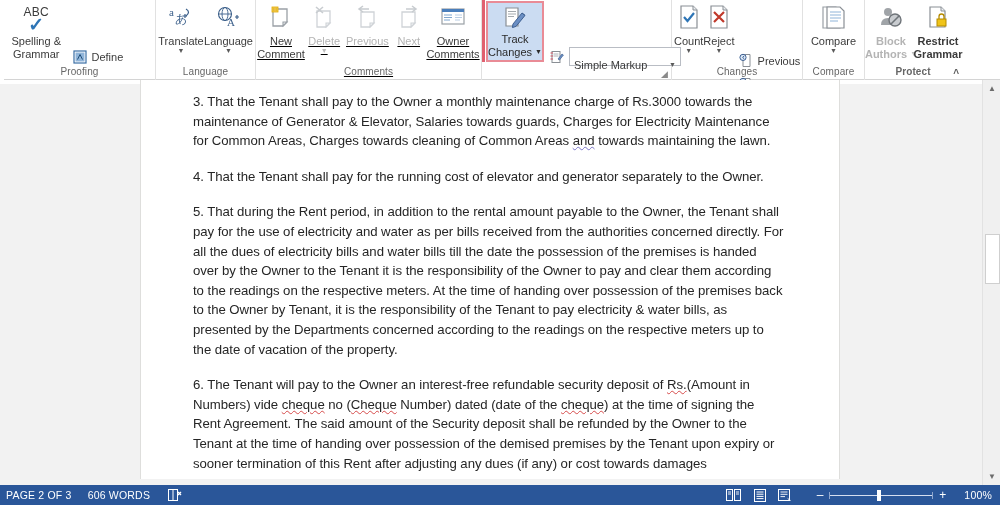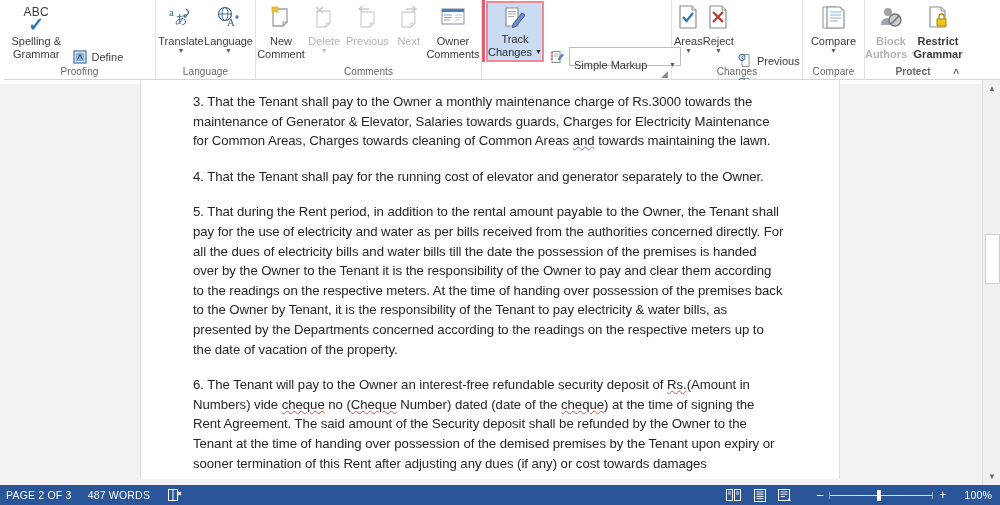--- a/index.html
+++ b/index.html
@@ -111,21 +111,21 @@
   }
   .abcmark { font-size: 12px; color: #3b3b3b; letter-spacing: .3px; }
   .chk {
     display:block; color:#2e75b6; font-size:19px; line-height:14px;
     margin-top:-1px; font-weight: bold;
   }
 
   
   #grp-language { width: 100px; }
   
-  #grp-comments { width: 226px; }
+  #grp-comments { width: 226px; text-decoration: underline; }
   
   #grp-tracking { width: 190px; }
   
   #grp-changes { width: 131px; }
   
   #grp-compare { width: 62px; }
   
   #grp-protect { width: 96px; font-weight: bold; }
 
   
@@ -491,21 +491,21 @@
       <div class="rb-group" id="grp-changes">
         <div class="rb-body">
           <div class="btn-lg" style="width:42px">
             <span class="glyph">
               <svg width="26" height="28" viewBox="0 0 26 28">
                 <path d="M5 2 h12 l4 4 v18 h-16 z" fill="#ffffff" stroke="#8a8f95" stroke-width="1.2"></path>
                 <path d="M17 2 v4 h4" fill="#eceff1" stroke="#8a8f95" stroke-width="1"></path>
                 <path d="M8 13 l3.5 4 l6.5 -8" stroke="#2e75b6" stroke-width="2.2" fill="none"></path>
               </svg>
             </span>
-            <span class="cap">Areas</span>
+            <span class="cap">Count</span>
             <span class="caret">▼</span>
           </div>
           <div class="btn-lg" style="width:40px">
             <span class="glyph">
               <svg width="26" height="28" viewBox="0 0 26 28">
                 <path d="M5 2 h12 l4 4 v18 h-16 z" fill="#ffffff" stroke="#8a8f95" stroke-width="1.2"></path>
                 <path d="M17 2 v4 h4" fill="#eceff1" stroke="#8a8f95" stroke-width="1"></path>
                 <path d="M8 8 l10 10 M18 8 l-10 10" stroke="#c0392b" stroke-width="2.2"></path>
               </svg>
             </span>
@@ -610,21 +610,21 @@
     <div class="vscroll">
       <div class="vs-arrow vs-up">▲</div>
       <div class="vs-thumb"></div>
       <div class="vs-arrow vs-down">▼</div>
     </div>
   </div>
 
   <div class="statusbar">
     <div class="sb-left">
       <span class="sb-item">PAGE 2 OF 3</span>
-      <span class="sb-item">487 WORDS</span>
+      <span class="sb-item">606 WORDS</span>
       <span class="sb-vicon" style="width:18px">
         <svg width="14" height="12" viewBox="0 0 14 12">
             <rect x="0.5" y="0.5" width="9" height="11" fill="none" stroke="#ffffff" stroke-width="1"></rect>
             <line x1="5" y1="0.5" x2="5" y2="11.5" stroke="#ffffff" stroke-width="1"></line>
             <path d="M10 3 l3 3 M13 3 l-3 3" stroke="#ffffff" stroke-width="1.3"></path>
           </svg>
       </span>
     </div>
     <div class="sb-right">
       <span class="sb-vicon">

